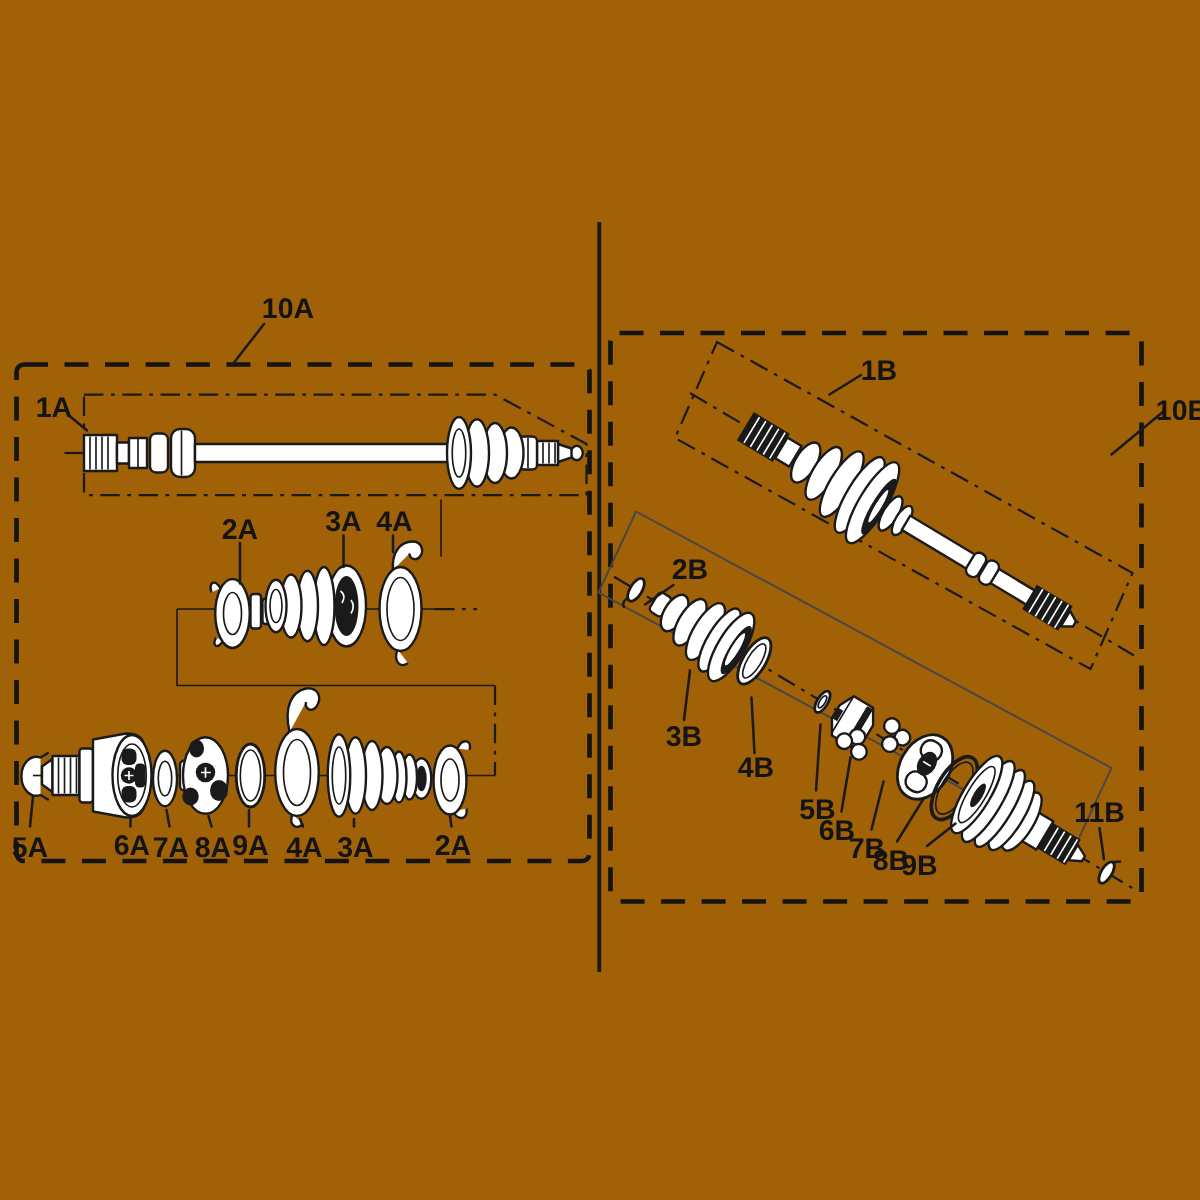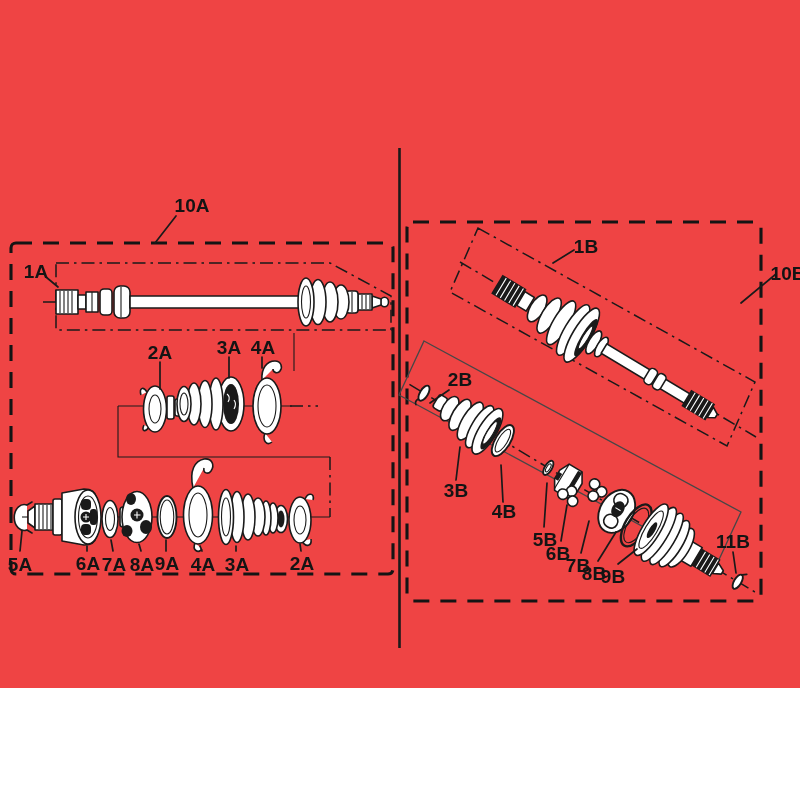--- a/index.html
+++ b/index.html
@@ -1,16 +1,16 @@
 <!DOCTYPE html>
 <html><head>
 <meta charset="utf-8">
 <style>
   html,body{margin:0;padding:0;background:#fff;}
-  .stage{position:relative;width:800px;height:688px;background:#ef4444;overflow:hidden;
+  .stage{position:relative;width:800px;height:800px;background:#a16207;overflow:hidden;
          font-family:"Liberation Sans",sans-serif;}
   svg{display:block}
   .ink{stroke:#1a1a1a;fill:none;stroke-width:1.6;stroke-linecap:round;stroke-linejoin:round}
   .w{stroke:#1a1a1a;fill:#ffffff;stroke-width:1.6;stroke-linejoin:round}
   .w2{stroke:#1a1a1a;fill:#ffffff;stroke-width:1.9;stroke-linejoin:round}
   .k{fill:#1a1a1a;stroke:none}
   .thin{stroke:#1a1a1a;fill:none;stroke-width:1.1}
   .gray{stroke:#474747;fill:none;stroke-width:1.3}
   .dashbox{stroke:#141414;fill:none;stroke-width:3.1;stroke-dasharray:16 11;stroke-linecap:butt}
   .dd{stroke:#1a1a1a;fill:none;stroke-width:1.5;stroke-dasharray:13 5 2.5 5;stroke-linecap:butt}

